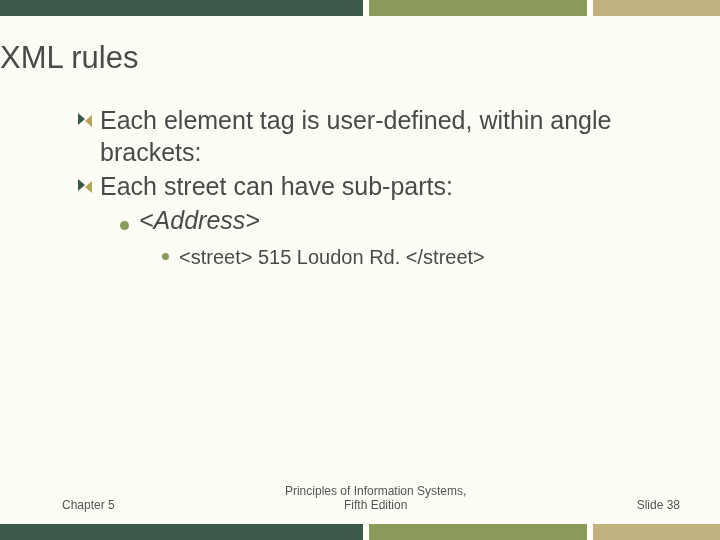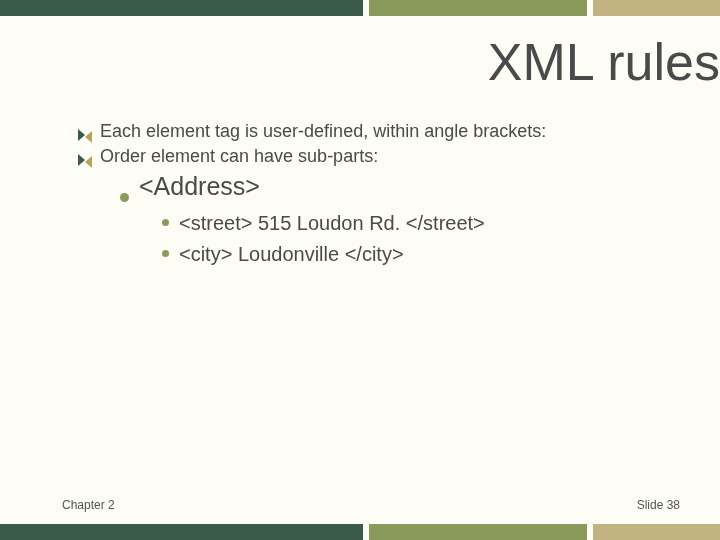--- a/index.html
+++ b/index.html
@@ -11,24 +11,24 @@
     color: #4a4a4a;
     position: relative;
     overflow: hidden;
   }
   .top-bar { width: 100%; height: 16px; background: #fdfdf5; display: flex; }
   .bar-dark { flex: 1; background: #3b5a4a; }
   .bar-gap { width: 6px; background: #fdfdf5; }
   .bar-olive { flex: 0.6; background: #8a9a5b; }
   .bar-tan { flex: 0.35; background: #c2b280; }
   .title {
-    text-align: right;
-    font-size: 52px;
+    text-align: left;
+    font-size: 31px;
     color: #4a4a4a;
-    margin-top: 16px;
+    margin-top: 24px;
     font-weight: normal;
   }
   .content {
     margin-top: 28px;
     margin-left: 78px;
     margin-right: 50px;
   }
   .li-main { display: flex; align-items: flex-start; margin-bottom: 2px; }
   .bullet-tri {
     width: 14px; height: 14px; margin-top: 9px; margin-right: 8px; flex-shrink: 0;
@@ -41,23 +41,23 @@
     border-bottom: 6px solid transparent;
     border-left: 7px solid #3b5a4a;
   }
   .bullet-tri .gold {
     position: absolute; right: 0; bottom: 0;
     width: 0; height: 0;
     border-top: 6px solid transparent;
     border-bottom: 6px solid transparent;
     border-right: 7px solid #b8a35a;
   }
-  .txt-main { font-size: 18px; line-height: 1.28; color: #4a4a4a; }
+  .txt-main { font-size: 25px; line-height: 1.28; color: #4a4a4a; }
   .sub1 { margin-left: 42px; }
-  .li-sub1 { display: flex; align-items: flex-end; margin-bottom: 2px; }
+  .li-sub1 { display: flex; align-items: center; margin-bottom: 2px; font-style: italic; }
   .dot-big {
     width: 9px; height: 9px; border-radius: 50%; background: #8a9a5b;
     margin-top: 11px; margin-right: 10px; flex-shrink: 0;
   }
   .txt-sub1 { font-size: 25px; line-height: 1.28; color: #4a4a4a; }
   .sub2 { margin-left: 42px; margin-top: 8px; margin-bottom: 13px; }
   .li-sub2 { display: flex; align-items: flex-start; margin-bottom: 4px; }
   .dot-sm {
     width: 7px; height: 7px; border-radius: 50%; background: #8a9a5b;
     margin-top: 9px; margin-right: 10px; flex-shrink: 0;
@@ -97,47 +97,47 @@
       </span>
     <span class="txt-main">Each element tag is user-defined, within angle brackets:</span>
   </div>
 
 
   <div class="li-main">
     <span class="bullet-tri">
         <span class="green"></span>
         <span class="gold"></span>
       </span>
-    <span class="txt-main">Order element can have sub-parts:</span>
+    <span class="txt-main">Each street can have sub-parts:</span>
   </div>
 
   <div class="sub1">
     <div class="li-sub1">
       <span class="dot-big"></span>
       <span class="txt-sub1">&lt;Address&gt;</span>
     </div>
 
     <div class="sub2">
       <div class="li-sub2">
         <span class="dot-sm"></span>
         <span class="txt-sub2">&lt;street&gt;  515 Loudon Rd. &lt;/street&gt;</span>
       </div>
-      <div class="li-sub2">
-        <span class="dot-sm"></span>
-        <span class="txt-sub2">&lt;city&gt; Loudonville &lt;/city&gt;</span>
-      </div>
     </div>
 
   </div>
 
 </div>
 
 <div class="footer">
   <div class="footer-text">
-    <span>Chapter  2</span>
+    <span>Chapter  5</span>
+    <span class="footer-center">
+      <span>Principles of Information Systems,</span><br>
+      <span>Fifth Edition</span>
+    </span>
     <span>Slide 38</span>
   </div>
   <div class="bottom-bar">
     <div class="bar-dark"></div>
       <div class="bar-gap"></div>
     <div class="bar-olive"></div>
       <div class="bar-gap"></div>
     <div class="bar-tan"></div>
   </div>
 </div>

